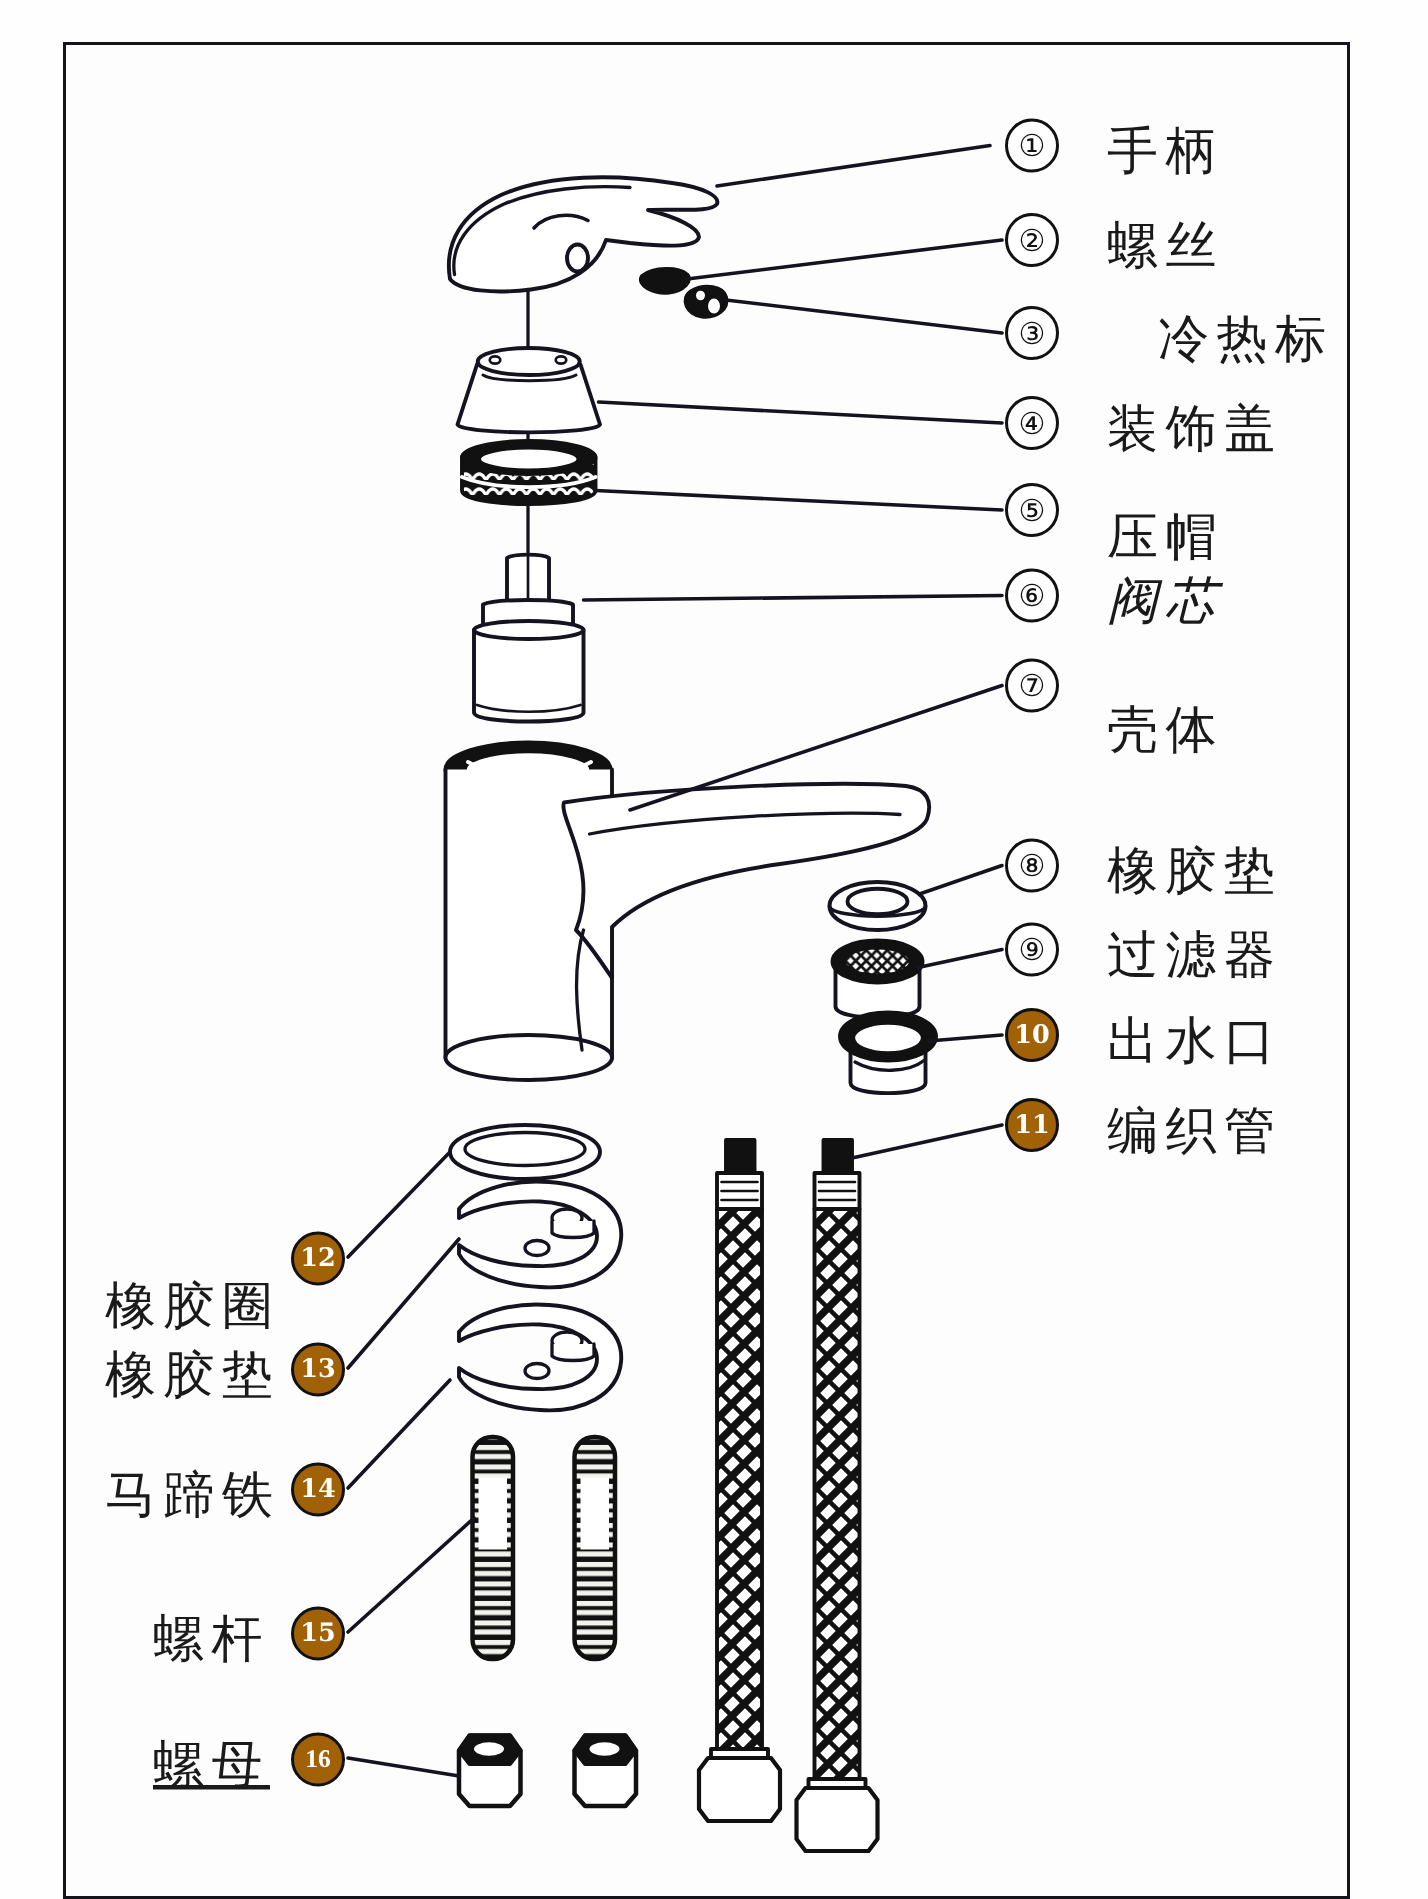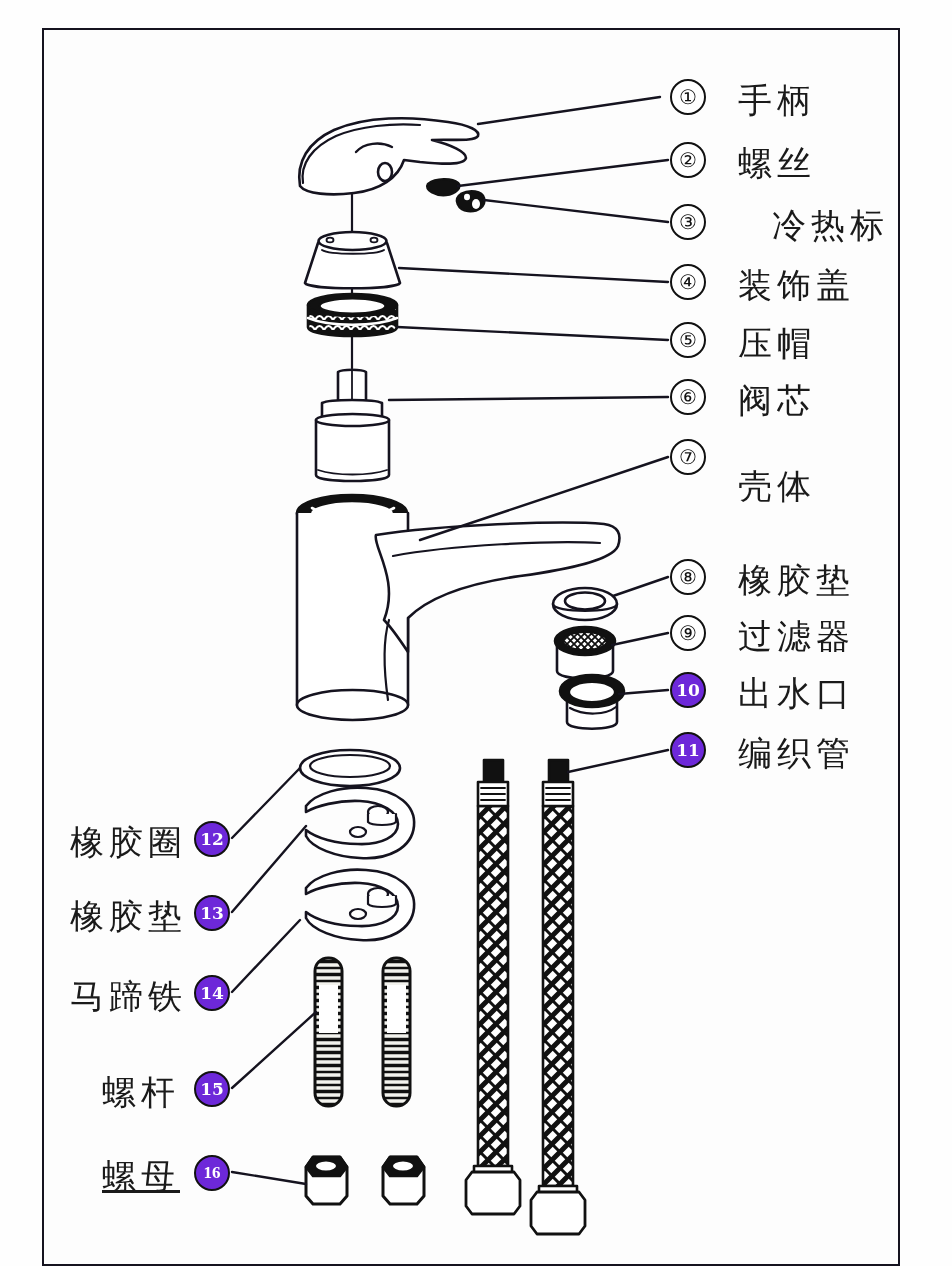--- a/index.html
+++ b/index.html
@@ -5,21 +5,21 @@
   html,body{margin:0;padding:0;background:#fff;}
   body{width:952px;height:1266px;font-family:"Liberation Sans","DejaVu Sans",sans-serif;}
   #page{position:relative;width:952px;height:1266px;background:#fefefe;overflow:hidden;}
   #frame{position:absolute;left:42px;top:28px;width:858px;height:1238px;border:2px solid #15131f;box-sizing:border-box;background:#fdfdfd;}
   #title{position:absolute;left:108px;top:38px;font-size:40px;color:#111;letter-spacing:2px;font-family:"DejaVu Serif","Liberation Serif",serif;white-space:nowrap;}
   svg#art{position:absolute;left:0;top:0;width:952px;height:1266px;}
   .lbl{position:absolute;font-size:34px;color:#1a1a1a;white-space:nowrap;font-family:"DejaVu Serif","Liberation Serif",serif;letter-spacing:5px;}
   .numcirc{position:absolute;width:36px;height:36px;border:2.5px solid #111;border-radius:50%;box-sizing:border-box;
            display:flex;align-items:center;justify-content:center;font-size:20px;color:#111;background:#fff;
            font-family:"DejaVu Serif","Liberation Serif",serif;}
-  .numcirc.filled{background:#6d28d9;color:#fff;border-color:#111;font-size:17px;font-weight:bold;}
+  .numcirc.filled{background:#a16207;color:#fff;border-color:#111;font-size:17px;font-weight:bold;}
 </style>
 </head>
 <body>
 
 <div id="page">
 
   <div id="frame"></div>
 
 
   <svg id="art" viewBox="0 0 952 1266">
@@ -226,41 +226,41 @@
   <div class="numcirc" style="left:670px;top:142px;">②</div>
   <div class="lbl" style="left:738px;top:141px;">螺丝</div>
 
   <div class="numcirc" style="left:670px;top:204px;">③</div>
   <div class="lbl" style="left:738px;top:203px;margin-left:34px;">冷热标</div>
 
   <div class="numcirc" style="left:670px;top:264px;">④</div>
   <div class="lbl" style="left:738px;top:263px;">装饰盖</div>
 
   <div class="numcirc" style="left:670px;top:322px;">⑤</div>
-  <div class="lbl" style="left:738px;top:321px;">压帽</div>
+  <div class="lbl" style="left:738px;top:335px;">压帽</div>
 
   <div class="numcirc" style="left:670px;top:379px;">⑥</div>
-  <div class="lbl" style="left:738px;top:378px;">阀芯</div>
+  <div class="lbl" style="left:738px;top:378px;font-style:italic;">阀芯</div>
 
   <div class="numcirc" style="left:670px;top:439px;">⑦</div>
   <div class="lbl" style="left:738px;top:464px;">壳体</div>
 
   <div class="numcirc" style="left:670px;top:559px;">⑧</div>
   <div class="lbl" style="left:738px;top:558px;">橡胶垫</div>
 
   <div class="numcirc" style="left:670px;top:615px;">⑨</div>
   <div class="lbl" style="left:738px;top:614px;">过滤器</div>
 
   <div class="numcirc filled" style="left:670px;top:672px;">10</div>
   <div class="lbl" style="left:738px;top:671px;">出水口</div>
 
   <div class="numcirc filled" style="left:670px;top:732px;text-align:center;">11</div>
   <div class="lbl" style="left:738px;top:731px;">编织管</div>
 
-  <div class="lbl" style="left:70px;top:820px;">橡胶圈</div>
+  <div class="lbl" style="left:70px;top:848px;">橡胶圈</div>
   <div class="numcirc filled" style="left:194px;top:821px;">12</div>
 
   <div class="lbl" style="left:70px;top:894px;">橡胶垫</div>
   <div class="numcirc filled" style="left:194px;top:895px;">13</div>
 
   <div class="lbl" style="left:70px;top:974px;">马蹄铁</div>
   <div class="numcirc filled" style="left:194px;top:975px;">14</div>
 
   <div class="lbl" style="left:102px;top:1070px;">螺杆</div>
   <div class="numcirc filled" style="left:194px;top:1071px;">15</div>

